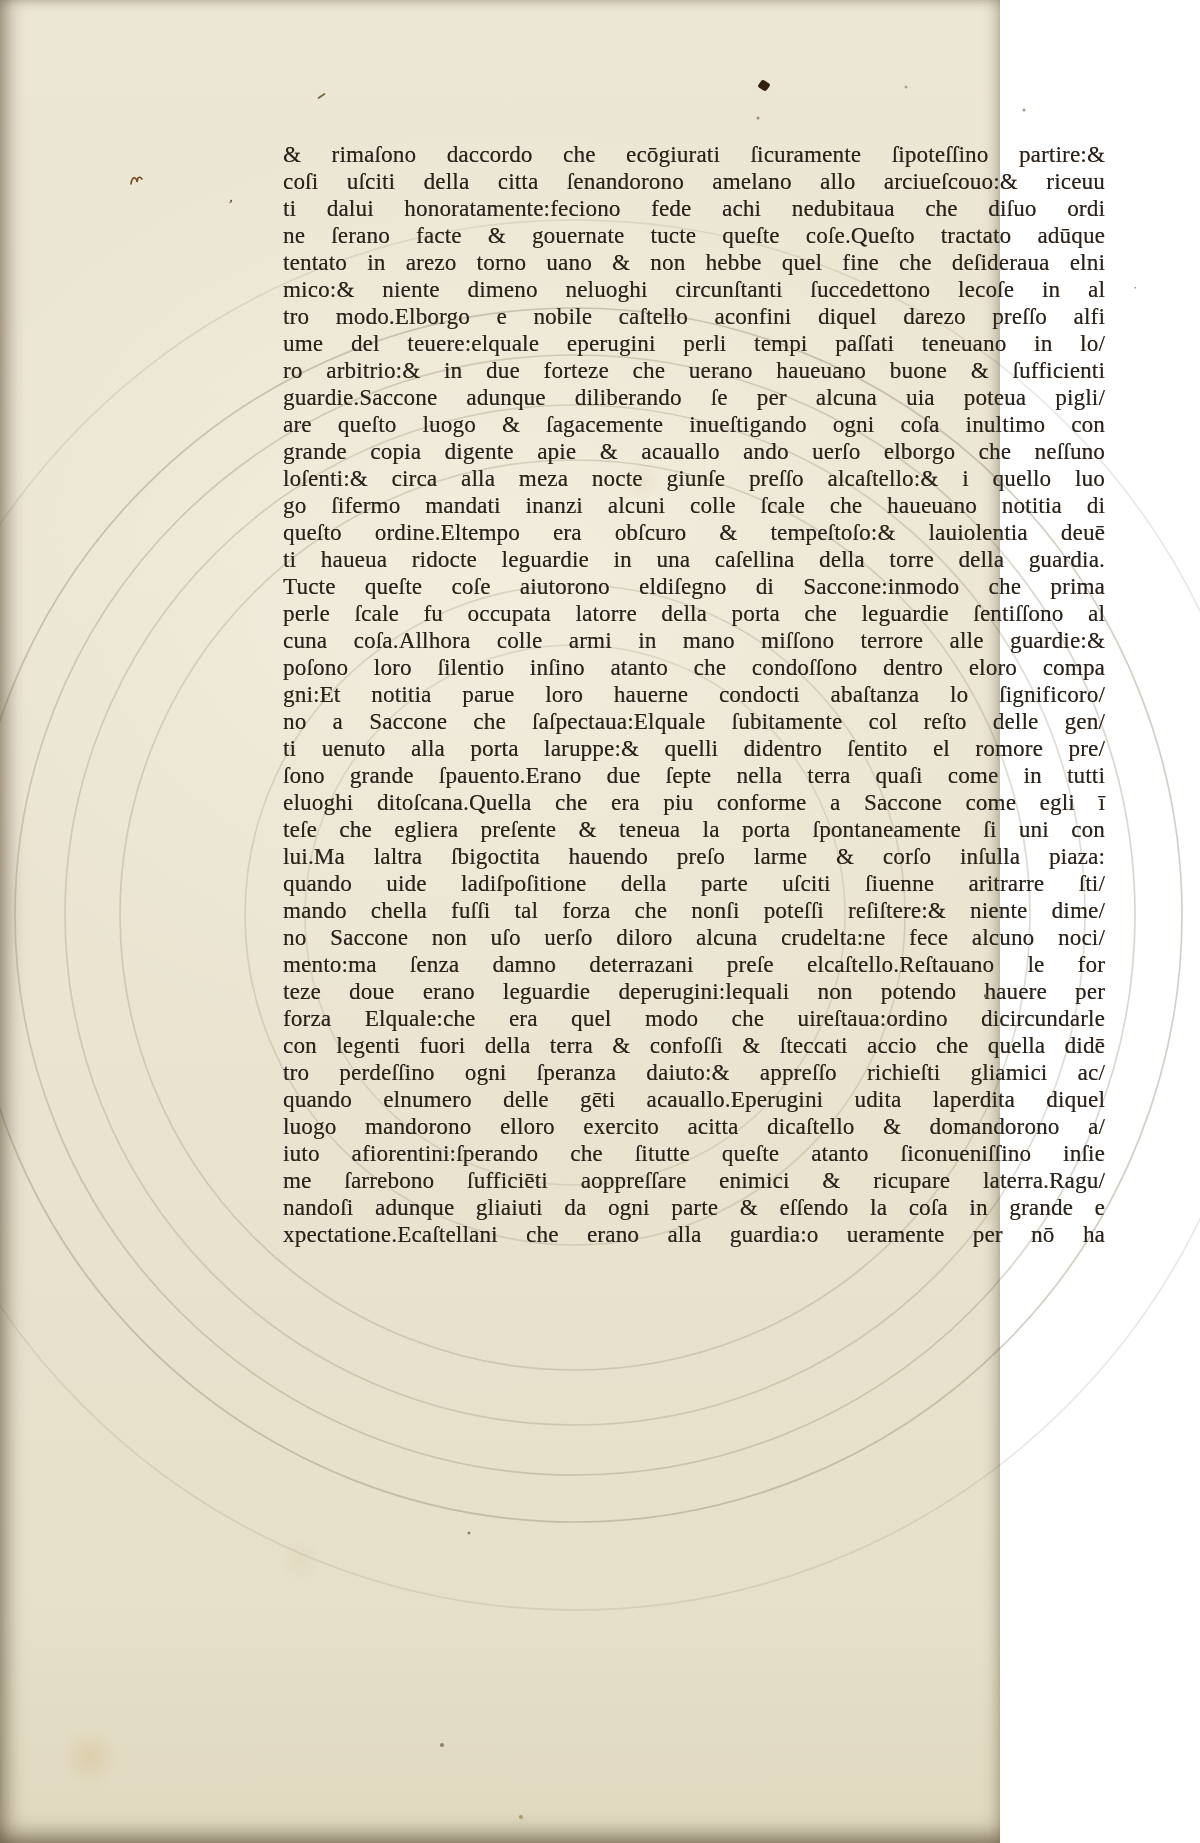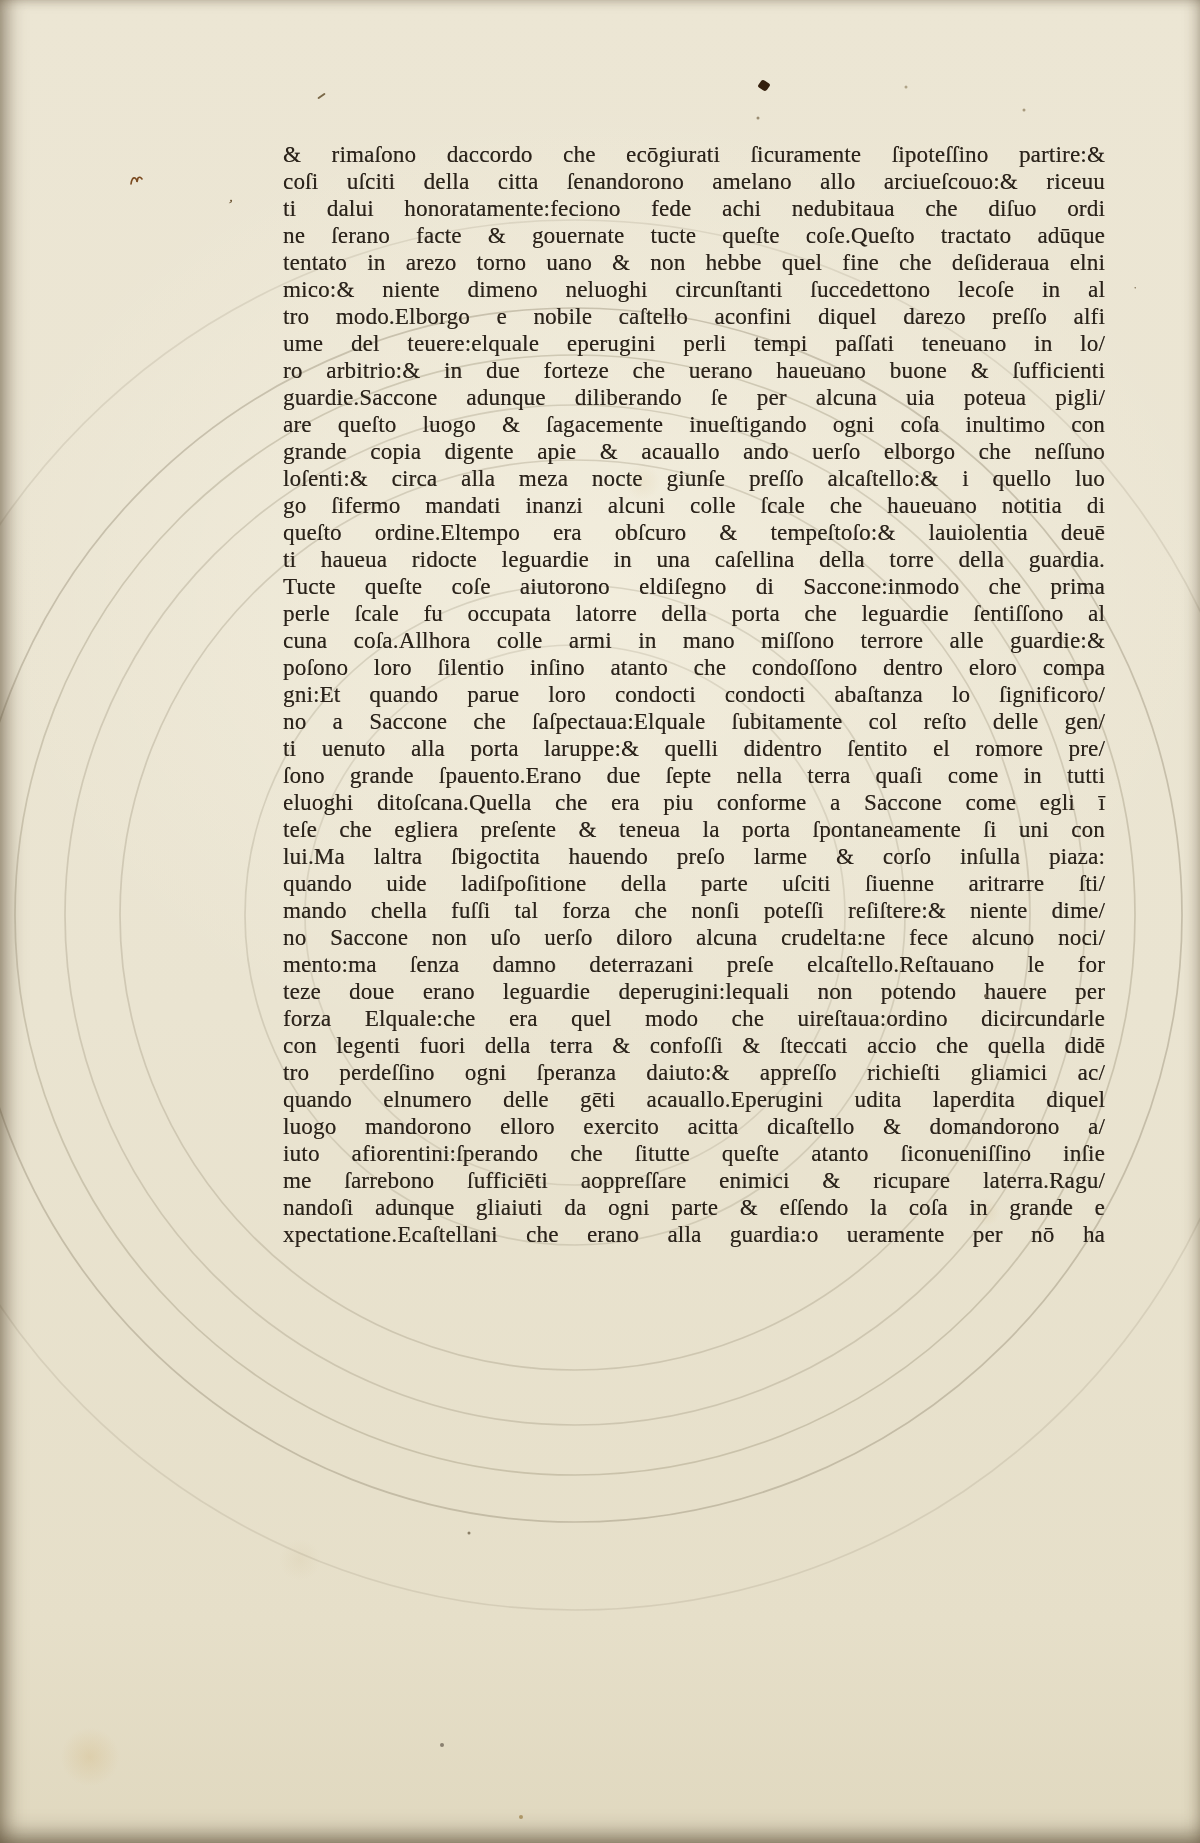--- a/index.html
+++ b/index.html
@@ -8,21 +8,21 @@
     width: 1200px;
     height: 1843px;
     overflow: hidden;
     font-family: "Liberation Serif", "DejaVu Serif", serif;
   }
 
   
   .page {
     position: absolute;
     inset: 0;
-    width: 1200px;
+    width: 1000px;
     height: 1843px;
     background:
       radial-gradient(ellipse 900px 700px at 50% 32%, rgba(255,252,240,0.35), rgba(255,252,240,0) 70%),
       linear-gradient(180deg, #ece6d4 0%, #eae4d1 55%, #e6dfc9 88%, #e0d8bf 100%);
   }
 
   
   .stains {
     position: absolute; inset: 0;
     background:
@@ -138,21 +138,21 @@
       <div class="tline">are queſto luogo &amp; ſagacemente inueſtigando ogni coſa inultimo con</div>
       <div class="tline">grande copia digente apie &amp; acauallo ando uerſo elborgo che neſſuno</div>
       <div class="tline">loſenti:&amp; circa alla meza nocte giunſe preſſo alcaſtello:&amp; i quello luo</div>
       <div class="tline">go ſifermo mandati inanzi alcuni colle ſcale che haueuano notitia di</div>
       <div class="tline">queſto ordine.Eltempo era obſcuro &amp; tempeſtoſo:&amp; lauiolentia deuē</div>
       <div class="tline">ti haueua ridocte leguardie in una caſellina della torre della guardia.</div>
       <div class="tline">Tucte queſte coſe aiutorono eldiſegno di Saccone:inmodo che prima</div>
       <div class="tline">perle ſcale fu occupata latorre della porta che leguardie ſentiſſono al</div>
       <div class="tline">cuna coſa.Allhora colle armi in mano miſſono terrore alle guardie:&amp;</div>
       <div class="tline">poſono loro ſilentio inſino atanto che condoſſono dentro eloro compa</div>
-      <div class="tline">gni:Et quando parue loro condocti condocti abaſtanza lo ſignificoro/</div>
+      <div class="tline">gni:Et notitia parue loro hauerne condocti abaſtanza lo ſignificoro/</div>
       <div class="tline">no a Saccone che ſaſpectaua:Elquale ſubitamente col reſto delle gen/</div>
       <div class="tline">ti uenuto alla porta laruppe:&amp; quelli didentro ſentito el romore pre/</div>
       <div class="tline">ſono grande ſpauento.Erano due ſepte nella terra quaſi come in tutti</div>
       <div class="tline">eluoghi ditoſcana.Quella che era piu conforme a Saccone come egli ī</div>
       <div class="tline">teſe che egliera preſente &amp; teneua la porta ſpontaneamente ſi uni con</div>
       <div class="tline">lui.Ma laltra ſbigoctita hauendo preſo larme &amp; corſo inſulla piaza:</div>
       <div class="tline">quando uide ladiſpoſitione della parte uſciti ſiuenne aritrarre ſti/</div>
       <div class="tline">mando chella fuſſi tal forza che nonſi poteſſi reſiſtere:&amp; niente dime/</div>
       <div class="tline">no Saccone non uſo uerſo diloro alcuna crudelta:ne fece alcuno noci/</div>
       <div class="tline">mento:ma ſenza damno deterrazani preſe elcaſtello.Reſtauano le for</div>

